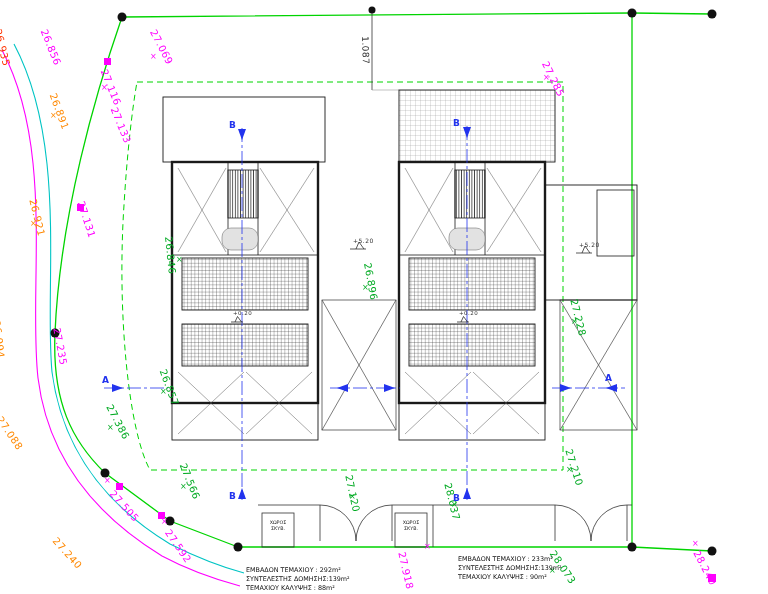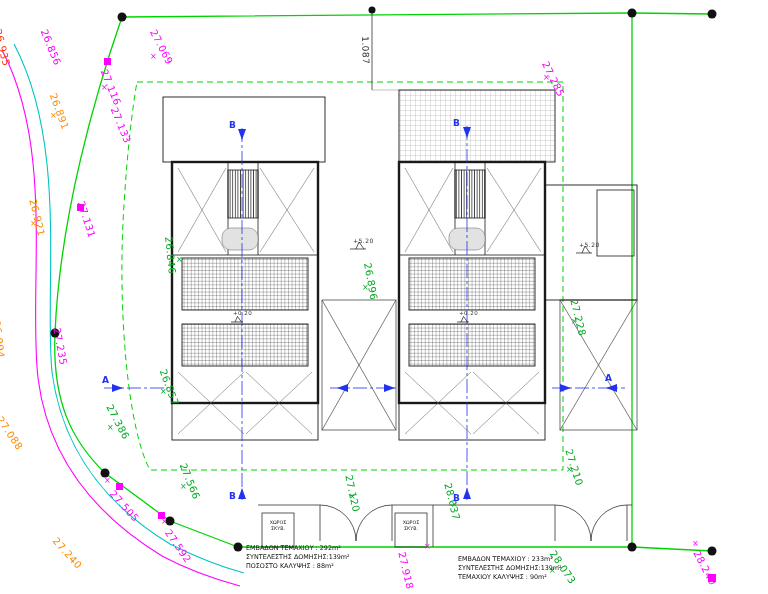--- a/index.html
+++ b/index.html
@@ -15,21 +15,21 @@
     transform-origin:0 0; letter-spacing:0.5px;
   }
   .watermark {
     position:absolute; left:330px; top:301px; z-index:2;
     font-size:13px; letter-spacing:7px; color:#b9b9b9; white-space:nowrap;
   }
   .info-block {
     position:absolute; z-index:3; font-size:6.4px; color:#111;
     line-height:1.4; white-space:nowrap;
   }
-  .info-left  { left:246px; top:544px; }
+  .info-left  { left:246px; top:566px; }
   .info-right { left:458px; top:555px; }
   .bin-label {
     position:absolute; z-index:3; font-size:4.8px; color:#222;
     text-align:center; line-height:1.25;
   }
   .bin-left  { left:262px; top:520px; width:32px; }
   .bin-right { left:395px; top:520px; width:32px; }
 </style>
 </head>
 <body>
@@ -226,21 +226,21 @@
       <span class="lbl" style="left: 180px; top: 483px; color: rgb(0, 170, 34); font-size: 8px;">×</span>
       <span class="lbl" style="left: 349px; top: 493px; color: rgb(0, 170, 34); font-size: 8px;">×</span>
       <span class="lbl" style="left: 451px; top: 501px; color: rgb(0, 170, 34); font-size: 8px;">×</span>
       <span class="lbl" style="left: 566px; top: 466px; color: rgb(0, 170, 34); font-size: 8px;">×</span>
       <span class="lbl" style="left: 549px; top: 567px; color: rgb(0, 170, 34); font-size: 8px;">×</span>
     </div>
 
   <div class="info-block info-left">
     <div>ΕΜΒΑΔΟΝ ΤΕΜΑΧΙΟΥ : 292m²</div>
     <div>ΣΥΝΤΕΛΕΣΤΗΣ ΔΟΜΗΣΗΣ:139m²</div>
-    <div>ΠΟΣΟΣΤΟ ΚΑΛΥΨΗΣ : 88m²</div>
+    <div>ΤΕΜΑΧΙΟΥ ΚΑΛΥΨΗΣ : 88m²</div>
   </div>
   <div class="info-block info-right">
     <div>ΕΜΒΑΔΟΝ ΤΕΜΑΧΙΟΥ : 233m²</div>
     <div>ΣΥΝΤΕΛΕΣΤΗΣ ΔΟΜΗΣΗΣ:139m²</div>
     <div>ΤΕΜΑΧΙΟΥ ΚΑΛΥΨΗΣ : 90m²</div>
   </div>
 
   <div class="bin-label bin-left">
     <div>ΧΩΡΟΣ</div>
     <div>ΣΚΥΒ.</div>

